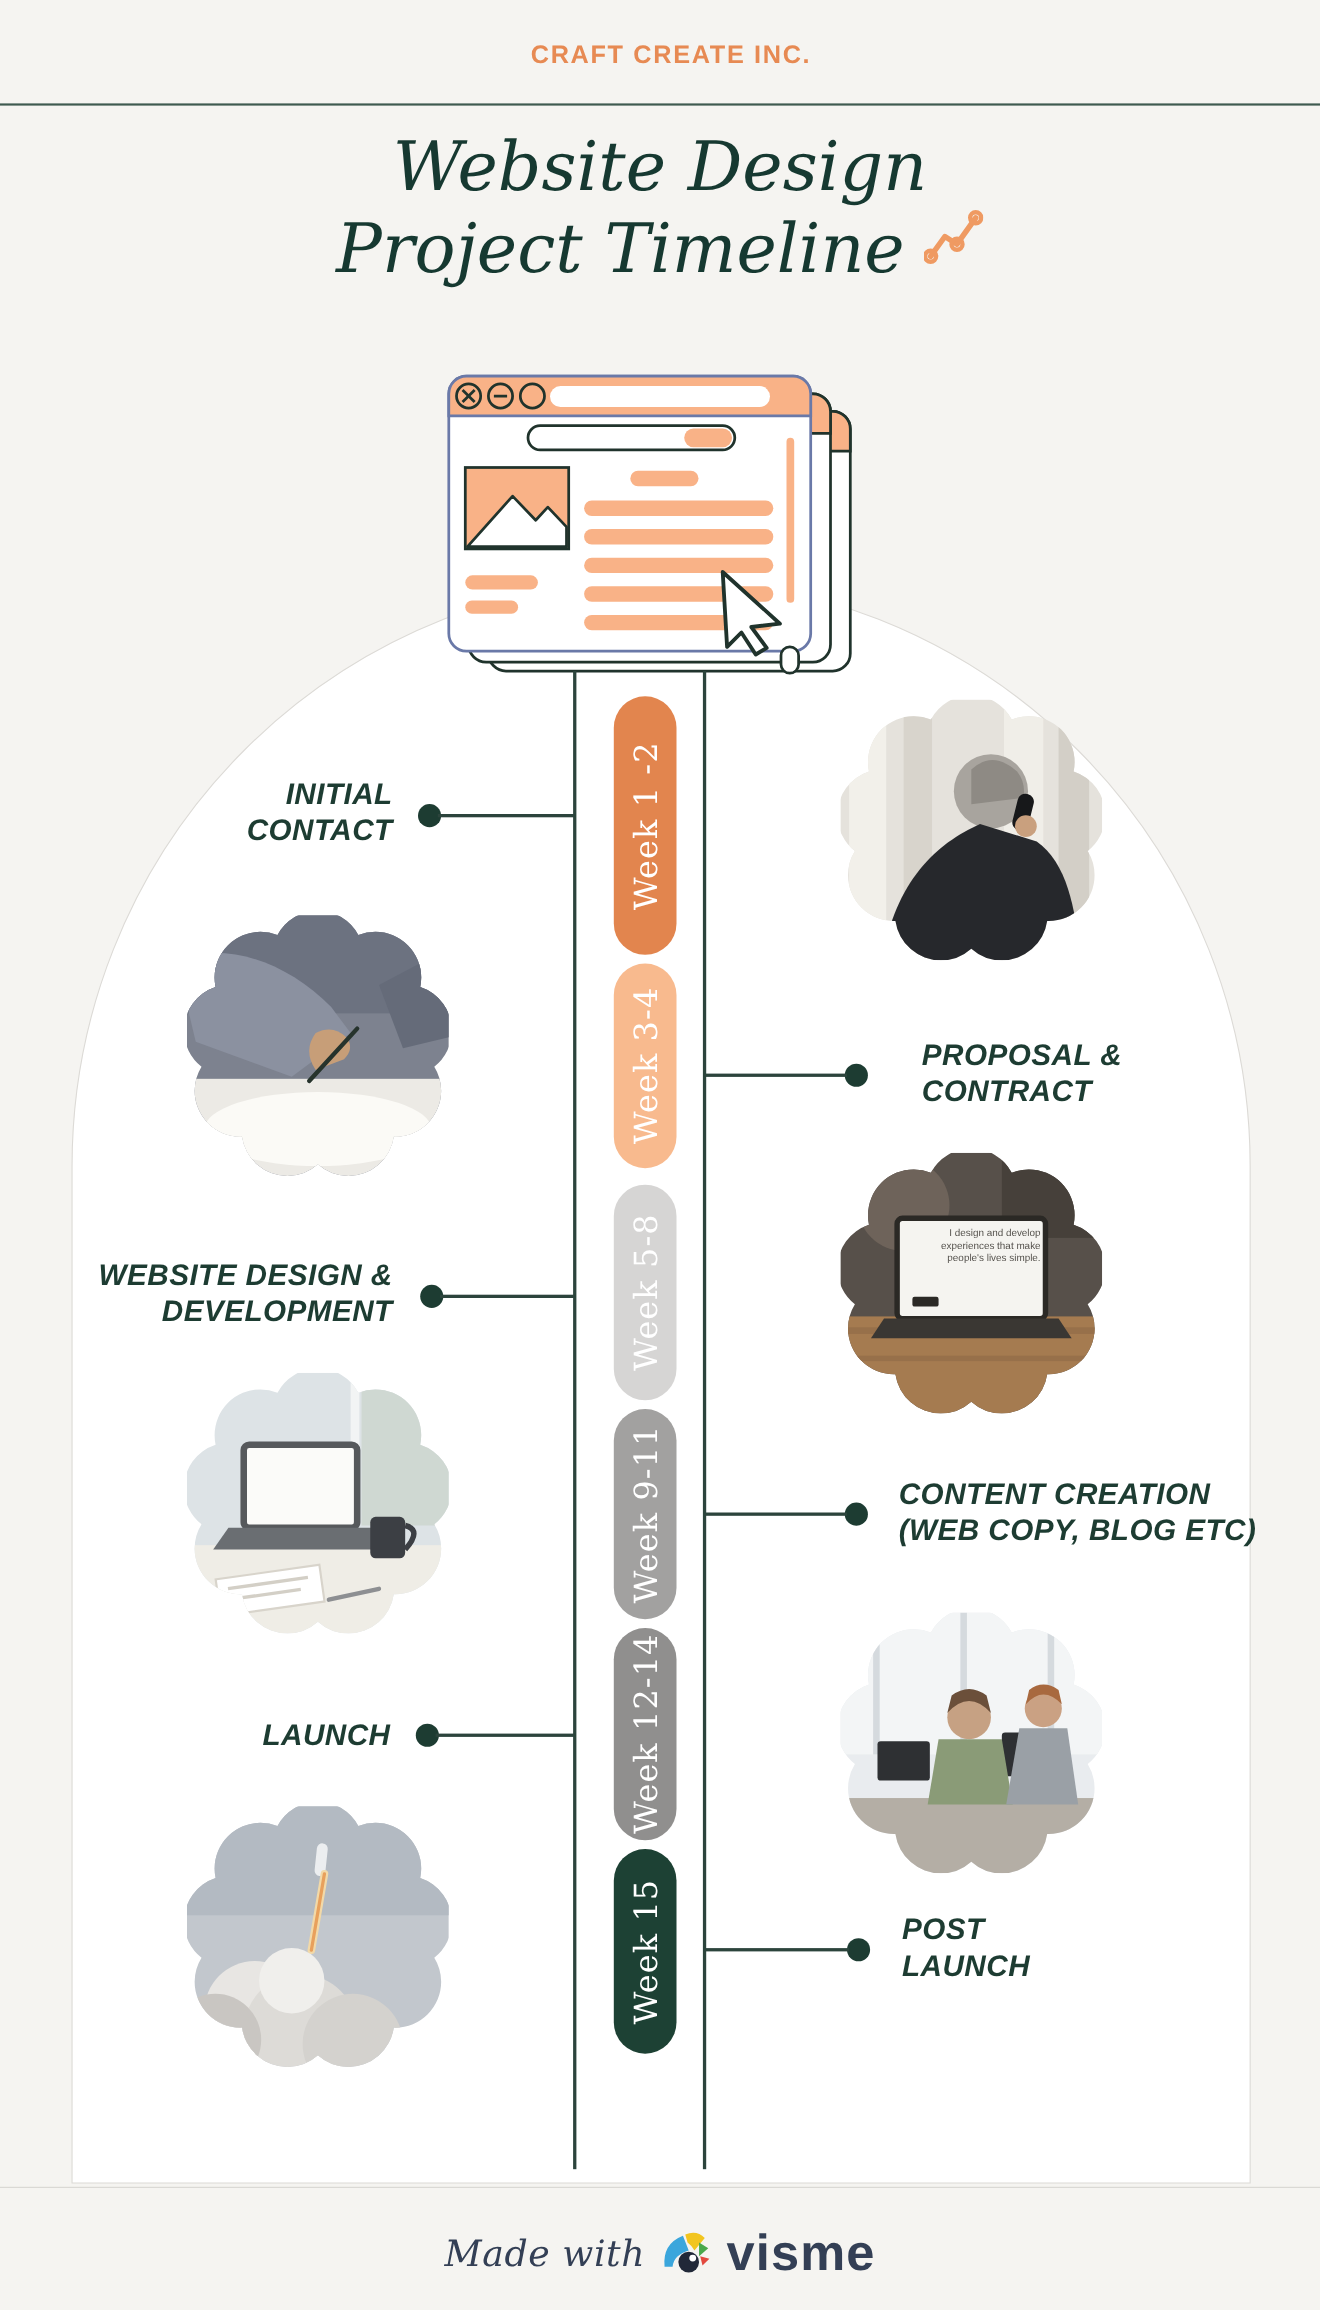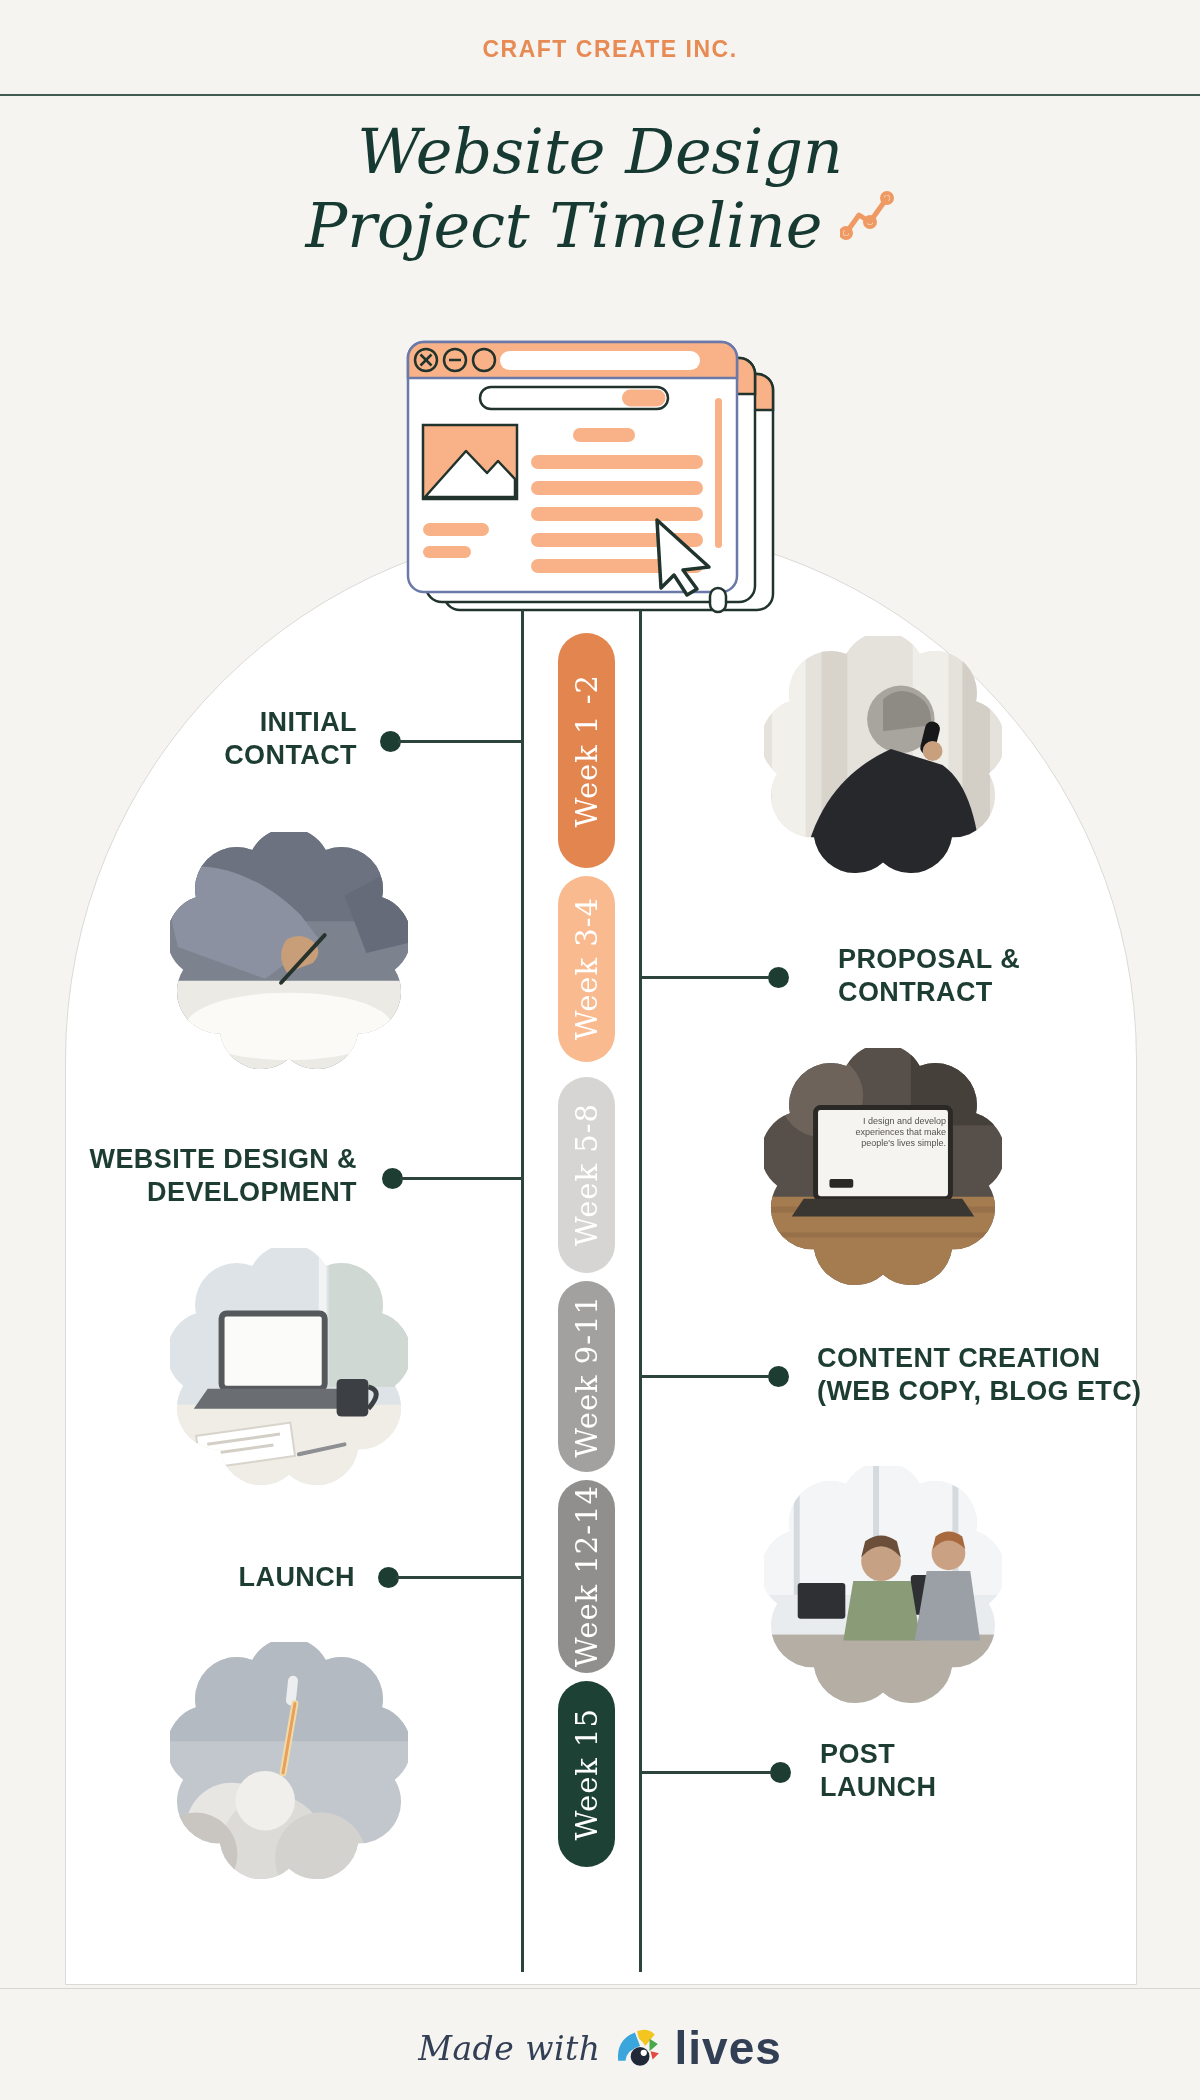--- a/index.html
+++ b/index.html
@@ -40,21 +40,21 @@
   }
   .pill span{
     writing-mode:vertical-rl;transform:rotate(180deg);
     font-family:"DejaVu Serif",serif;font-size:29px;letter-spacing:1px;color:#ffffff;
     white-space:nowrap;
   }
   .dot{position:absolute;width:21px;height:21px;border-radius:50%;background:#1d3c32;}
   .hline{position:absolute;height:3px;background:#2c443c;}
   .stage-label{
     position:absolute;font-weight:700;font-size:27px;line-height:33px;
-    color:#1d3c32;letter-spacing:.4px;
+    color:#1d3c32;letter-spacing:.4px;font-style:italic;
   }
   .stage-label span{display:block;}
   .label-left{width:300px;text-align:right;}
   .label-right{width:380px;text-align:left;}
   
   .photo{position:absolute;width:238px;height:238px;}
   .photo svg{width:238px;height:238px;display:block;}
   .screen-text{
     position:absolute;left:822px;top:1116px;width:124px;
     font-size:9px;line-height:11px;color:#55524d;text-align:right;
@@ -340,16 +340,16 @@
     <span>
       <svg width="46" height="46" viewBox="0 0 44 44">
         <path d="M3,36 Q1,16 19,9 L24,22 Q11,26 10,36 Z" fill="#3ba6dc"></path>
         <path d="M21,8 Q31,4 38,11 L29,22 Q26,17 23,15 Z" fill="#f2c51f"></path>
         <path d="M33,15 L41,20 L33,27 Z" fill="#49a84c"></path>
         <path d="M34,27 L42,29 L36,35 Z" fill="#e2493f"></path>
         <circle cx="24" cy="32" r="9" fill="#212838"></circle>
         <circle cx="27.5" cy="28.5" r="3" fill="#ffffff"></circle>
       </svg>
     </span>
-    <span class="visme-word">lives</span>
+    <span class="visme-word">visme</span>
   </div>
 
 </div>
 
 </body></html>

